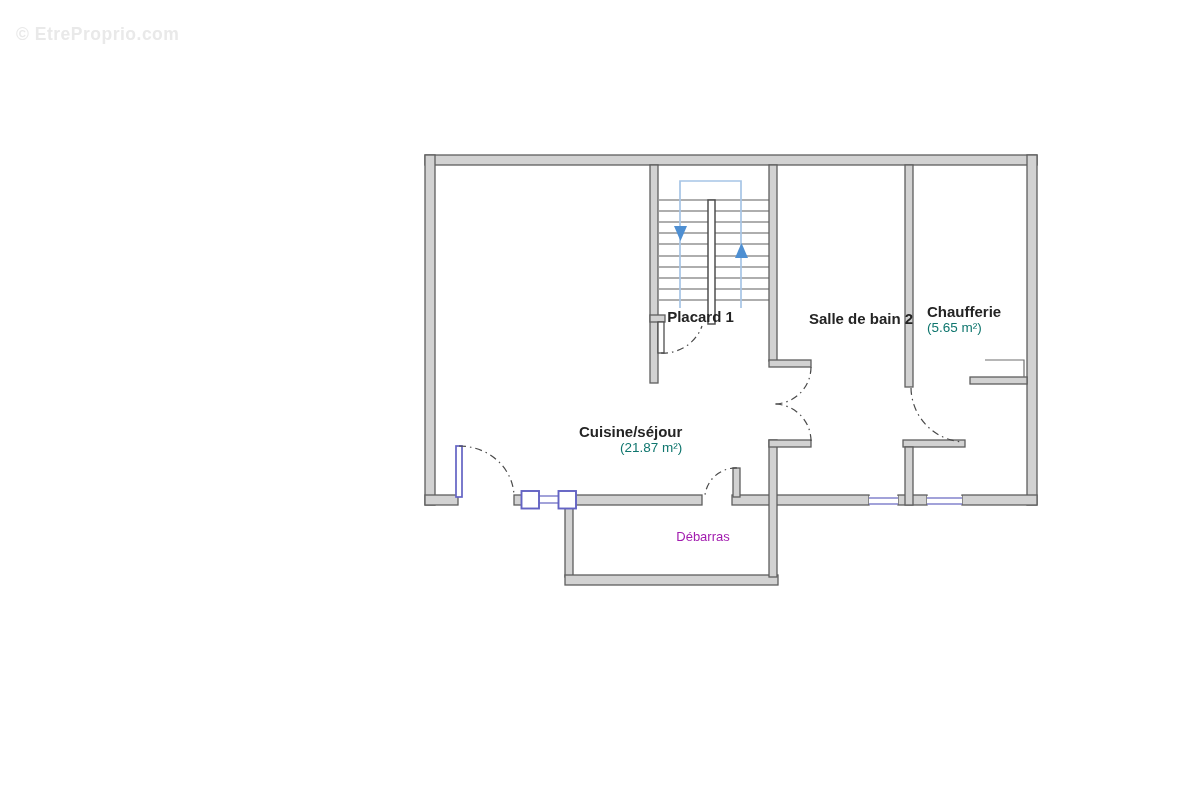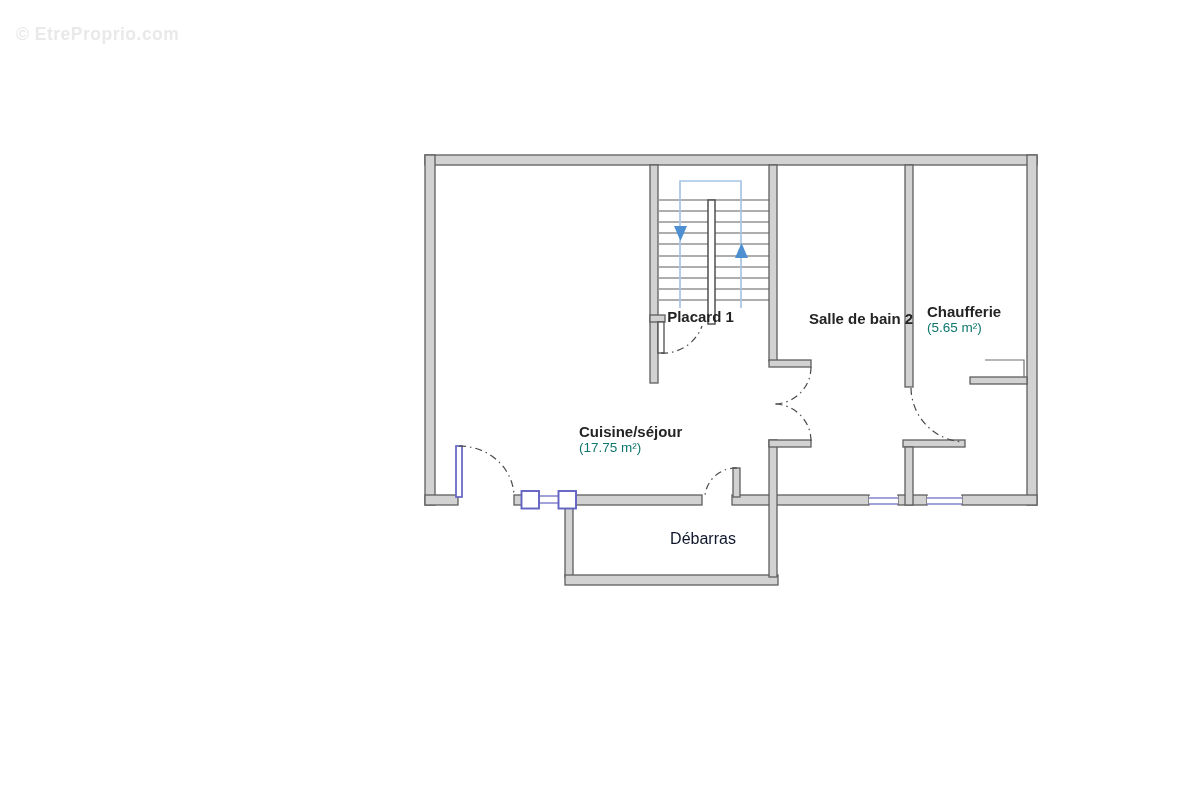--- a/index.html
+++ b/index.html
@@ -21,21 +21,21 @@
   .arc{fill:none;stroke:#4a4a4a;stroke-width:1.2;stroke-dasharray:7 4 1.5 4;}
   .leaf{fill:#ffffff;stroke:#4f4f4f;stroke-width:1.3;}
   .leaf-blue{fill:#ffffff;stroke:#6363c4;stroke-width:1.7;}
   .win-gap{fill:#ffffff;stroke:none;}
   .win-line{stroke:#8383cd;stroke-width:1.5;}
   .win-square{fill:#ffffff;stroke:#6363c4;stroke-width:1.9;}
   .label{position:absolute;line-height:1.15;white-space:nowrap;}
   .room-name{font-weight:bold;font-size:15px;color:#242424;}
   .room-area{font-size:13.5px;color:#0f766e;}
   .center{text-align:center;}
-  .plain-name{font-size:16px;color:#0f172a;text-align:center;}
+  .plain-name{font-size:13px;color:#a21caf;text-align:center;}
   #watermark{
     position:absolute;left:16px;top:24px;
     font-size:17.5px;letter-spacing:.5px;
     color:#e9e9e9;font-weight:bold;
   }
 </style>
 </head>
 <body>
 
 <div id="canvas">
@@ -127,20 +127,20 @@
 
   <div class="label room-name center" style="left:640px;top:308px;width:121px;">Placard 1</div>
 
   <div class="label room-name center" style="left:786px;top:310px;width:150px;">Salle de bain 2</div>
 
   <div class="label" style="left:927px;top:290px;margin-top:13px;">
     <div class="room-name">Chaufferie</div>
     <div class="room-area">(5.65 m²)</div>
   </div>
 
-  <div class="label" style="left:579px;top:423px;">
+  <div class="label" style="left:579px;top:423px;text-align:right;">
     <div class="room-name">Cuisine/séjour</div>
-    <div class="room-area">(17.75 m²)</div>
+    <div class="room-area">(21.87 m²)</div>
   </div>
 
   <div class="label plain-name center" style="left:643px;top:530px;width:120px;">Débarras</div>
 
 </div>
 
 </body></html>

